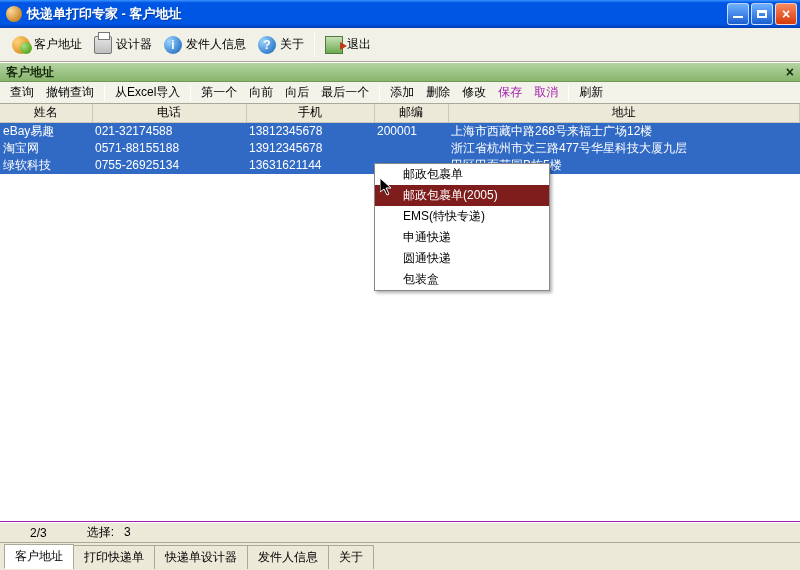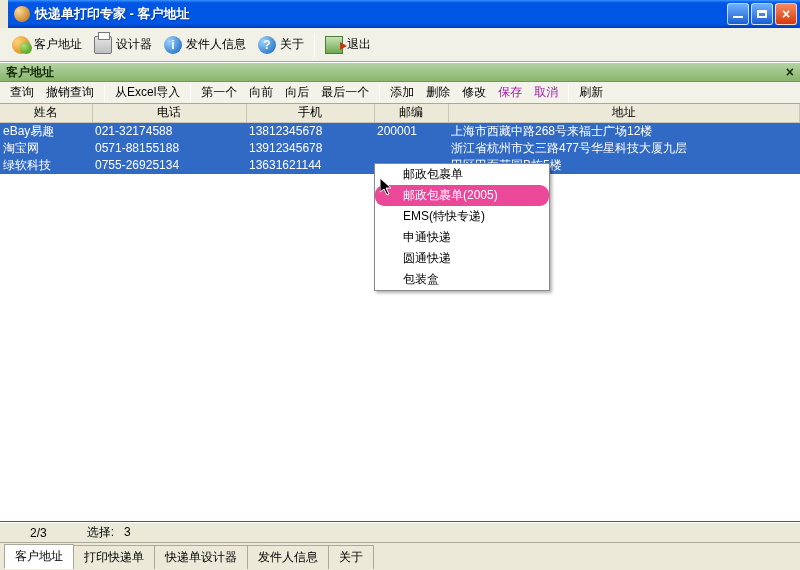--- a/index.html
+++ b/index.html
@@ -1,19 +1,19 @@
 <!DOCTYPE html>
 <html><head>
 <meta charset="utf-8">
 <style>
 * { box-sizing: border-box; margin: 0; padding: 0; font-family: "Microsoft YaHei", SimSun, Arial, sans-serif; font-size: 12px; }
 body { background: #ece9d8; width: 800px; height: 570px; overflow: hidden; position: relative; }
 
 
-.titlebar { height: 28px; background: linear-gradient(to bottom, #3a93ff 0%, #0056e4 10%, #0056e4 85%, #003db5 100%); display: flex; align-items: center; padding: 0 3px 0 6px; color: #fff; font-weight: bold; margin-left: 8px; }
+.titlebar { height: 28px; background: linear-gradient(to bottom, #3a93ff 0%, #0056e4 10%, #0056e4 85%, #003db5 100%); display: flex; align-items: center; padding: 0 3px 0 6px; color: #fff; font-weight: bold; }
 .titlebar .app-icon { width: 16px; height: 16px; background: radial-gradient(circle at 30% 30%, #ffd89b, #b36b00); border-radius: 50%; margin-right: 5px; display:inline-block; }
 .titlebar .title-text { flex: 1; font-size: 13px; text-shadow: 1px 1px 1px rgba(0,0,0,.3);}
 .win-btns { display: flex; gap: 2px; }
 .win-btn { width: 22px; height: 22px; border-radius: 3px; border: 1px solid rgba(255,255,255,.7); display:flex; align-items:center; justify-content:center; color:#fff; font-weight:bold; font-size:11px;}
 .win-min,.win-max { background: linear-gradient(to bottom,#6fb1ff,#1a5fd0);}
 .win-close { background: linear-gradient(to bottom,#f88b60,#d6390a);}
 .win-min span{border-bottom:2px solid #fff;width:10px;display:block;margin-top:6px;}
 .win-max span{border:2px solid #fff;width:10px;height:8px;display:block;border-top-width:3px;}
 .win-close span{font-size:14px;line-height:1;}
 
@@ -46,21 +46,21 @@
 table{width:100%; border-collapse:collapse; table-layout:fixed;}
 th{background:#ece9d8; border:1px solid #c9c7b8; border-top:none; height:18px; font-weight:normal; text-align:center; overflow:hidden;}
 th:first-child{border-left:none;}
 td{border:none; height:17px; padding:0 3px; overflow:hidden; white-space:nowrap; text-overflow:clip;}
 tr.sel td{background:#316ac5;color:#fff;}
 col.c1{width:92px;} col.c2{width:154px;} col.c3{width:128px;} col.c4{width:74px;} col.c5{width:auto;}
 
 
 .ctx{position:absolute; left:374px; top:163px; width:176px; background:#fff; border:1px solid #888; box-shadow:2px 2px 3px rgba(0,0,0,.3); z-index:10;}
 .ctx .mi{height:21px;display:flex;align-items:center;padding-left:28px;position:relative;}
-.ctx .mi.hover{background:#ec4899;color:#fff;border-radius:9px;}
+.ctx .mi.hover{background:#7f1d1d;color:#fff;}
 .cursor-arrow{position:absolute;left:380px;top:178px;z-index:11;width:0;height:0;pointer-events:none;}
 .cursor-arrow svg{position:absolute;}
 
 
 .statusbar{height:20px;background:#ece9d8;border-top:1px solid #fff;display:flex;align-items:center;padding:0 30px;gap:40px;}
 
 
 .tabs{height:26px;background:#ece9d8;border-top:1px solid #aca899;display:flex;align-items:flex-end;padding:0 4px;}
 .tab{padding:3px 10px;border:1px solid #aca899;border-bottom:none;background:#ece9d8;margin-right:-1px;position:relative;top:1px;}
 .tab.active{background:#fff;border-bottom:1px solid #fff;}

